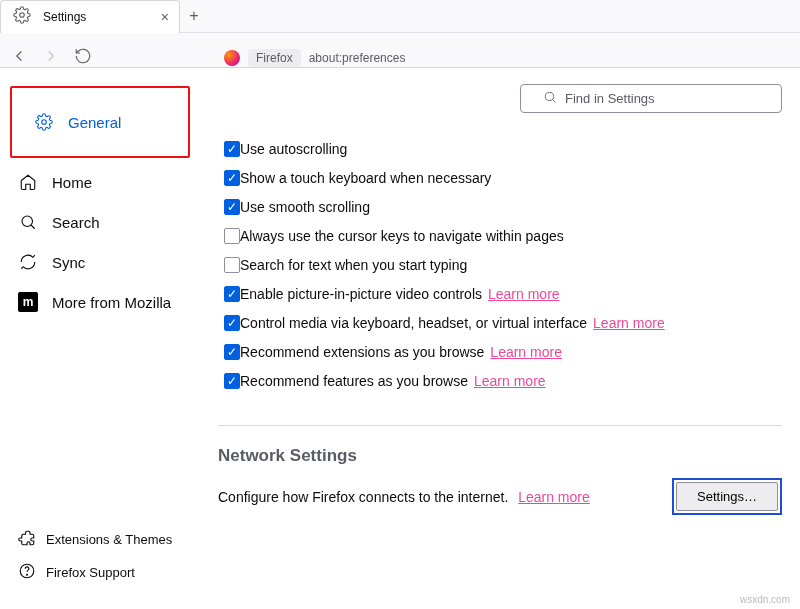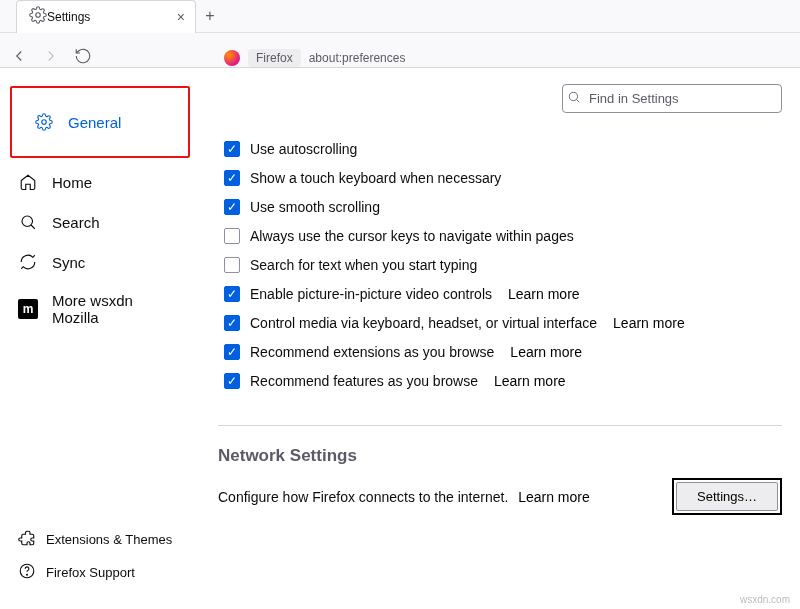--- a/index.html
+++ b/index.html
@@ -1,21 +1,21 @@
 <!DOCTYPE html>
 <html><head>
 <meta charset="utf-8">
 <style>
 * { box-sizing: border-box; margin: 0; padding: 0; }
 body { font-family: "Segoe UI", Arial, sans-serif; font-size: 13px; color: #0c0c0d; background: #fff; width: 800px; height: 609px; overflow: hidden; position: relative; }
 
 
 .chrome { border-bottom: 1px solid #d7d7db; }
 .tabstrip { display: flex; align-items: center; height: 33px; background: #f9f9fb; border-bottom: 1px solid #e0e0e6; }
-.tab { display: flex; align-items: center; gap: 0; height: 33px; padding: 0 10px 0 12px; background: #fff; border: 1px solid #d7d7db; border-bottom: none; border-top-left-radius: 4px; border-top-right-radius: 4px; font-size: 12px; min-width: 180px; margin-left: 16px; }
+.tab { display: flex; align-items: center; gap: 12px; height: 33px; padding: 0 10px 0 12px; background: #fff; border: 1px solid #d7d7db; border-bottom: none; border-top-left-radius: 4px; border-top-right-radius: 4px; font-size: 12px; min-width: 180px; }
 .tab .gear { color: #5b5b66; }
 .tab .x { margin-left: auto; color: #5b5b66; cursor: pointer; font-size: 14px; }
 .newtab { width: 28px; text-align: center; color: #5b5b66; font-size: 16px; cursor: pointer; }
 .toolbar { display: flex; align-items: flex-end; height: 34px; padding: 0 8px; gap: 10px; background: #f9f9fb; }
 .navbtn { color: #5b5b66; cursor: pointer; display: flex; align-items: center; justify-content: center; width: 22px; height: 22px; }
 .navbtn.disabled { color: #bfbfc9; cursor: default; }
 .addr { display: flex; align-items: center; gap: 8px; margin-left: 120px; }
 .fx { width: 16px; height: 16px; border-radius: 50%; background: radial-gradient(circle at 30% 30%, #ff9500, #e31587 70%); }
 .addr-label { background: #ededf0; border-radius: 4px; padding: 2px 8px; font-size: 12px; color: #5b5b66; }
 .addr-url { color: #5b5b66; font-size: 12px; }
@@ -26,36 +26,36 @@
 .sidebar .spacer { flex: 1; }
 .nav-item { display: flex; align-items: center; gap: 14px; padding: 10px 8px; font-size: 15px; cursor: pointer; border-radius: 4px; color: #0c0c0d; }
 .nav-item.active { color: #0060df; }
 .nav-item .ico { width: 20px; height: 20px; display: flex; align-items: center; justify-content: center; color: inherit; }
 .highlight-box { border: 2px solid #e11; padding: 14px; border-radius: 2px; margin-bottom: 4px; }
 .footer-link { display: flex; align-items: center; gap: 10px; padding: 6px 8px; font-size: 13px; cursor: pointer; color: #0c0c0d; }
 
 
 .main { flex: 1; padding: 16px 18px 0 18px; overflow-y: auto; position: relative; }
 .search-row { display: flex; justify-content: flex-end; margin-bottom: 28px; }
-.search { display: flex; align-items: center; gap: 8px; border: 1px solid #8f8f9d; border-radius: 4px; padding: 5px 4px; width: 220px; color: #5b5b66; font-size: 13px; cursor: text; }
+.search { display: flex; align-items: center; gap: 8px; border: 1px solid #8f8f9d; border-radius: 4px; padding: 5px 22px; width: 262px; color: #5b5b66; font-size: 13px; cursor: text; }
 .search .mag { color: #5b5b66; }
 
 .options { display: flex; flex-direction: column; gap: 13px; margin-left: 6px; }
-.opt { display: flex; align-items: center; gap: 10px; font-size: 14px; }
+.opt { display: flex; align-items: center; font-size: 14px; }
 .cb { width: 16px; height: 16px; border: 1px solid #8f8f9d; border-radius: 2px; display: flex; align-items: center; justify-content: center; cursor: pointer; flex-shrink: 0; }
 .cb.checked { background: #0060df; border-color: #0060df; }
 .cb.checked::after { content: "✓"; color: #fff; font-size: 12px; line-height: 1; }
-.learn { color: #000000; cursor: pointer; margin-left: 6px; }
+.learn { color: #ec4899; cursor: pointer; margin-left: 6px; text-decoration: underline; }
 
 .section { margin-top: 36px; border-top: 1px solid #d7d7db; padding-top: 20px; }
 .section h2 { font-size: 17px; font-weight: 600; color: #5b5b66; margin-bottom: 12px; }
 .sect-row { display: flex; align-items: center; justify-content: space-between; }
 .sect-desc { font-size: 14px; color: #0c0c0d; }
 .btn { border: 1px solid #8f8f9d; background: #ededf0; padding: 6px 20px; font-size: 13px; cursor: pointer; border-radius: 2px; }
-.btn-hl { border: 2px solid #000000; display: inline-block; padding: 2px; }
+.btn-hl { border: 2px solid #1d4ed8; display: inline-block; padding: 2px; }
 
 .watermark { position: absolute; bottom: 4px; right: 10px; font-size: 10px; color: #bbb; }
 
 svg { width: 18px; height: 18px; stroke: currentColor; fill: none; stroke-width: 1.5; }
 .m-box { width: 20px; height: 20px; background: #000; color: #fff; font-weight: bold; font-size: 12px; display: flex; align-items: center; justify-content: center; border-radius: 2px; }
 </style>
 </head>
 <body>
 
 <div class="chrome">
@@ -134,21 +134,21 @@
             <path d="M21 12a9 9 0 0 1-15.5 6.3L3 21"></path>
             <path d="M3 12a9 9 0 0 1 15.5-6.3L21 3"></path>
           </svg>
         </span>
       <span>Sync</span>
     </div>
     <div class="nav-item">
       <span class="ico">
           <span class="m-box">m</span>
         </span>
-      <span>More wsxdn Mozilla</span>
+      <span>More from Mozilla</span>
     </div>
 
     <div class="spacer"></div>
 
     <div class="footer-link">
       <span class="ico"><svg viewBox="0 0 24 24">
             <path d="M14 3a2 2 0 0 1 2 2v2h3a2 2 0 0 1 2 2v3h-2a2 2 0 1 0 0 4h2v3a2 2 0 0 1-2 2h-3v-2a2 2 0 1 0-4 0v2H7a2 2 0 0 1-2-2v-3H3a2 2 0 1 1 0-4h2V9a2 2 0 0 1 2-2h3V5a2 2 0 0 1 2-2z"></path>
           </svg></span>
       <span>Extensions &amp; Themes</span>
     </div>

